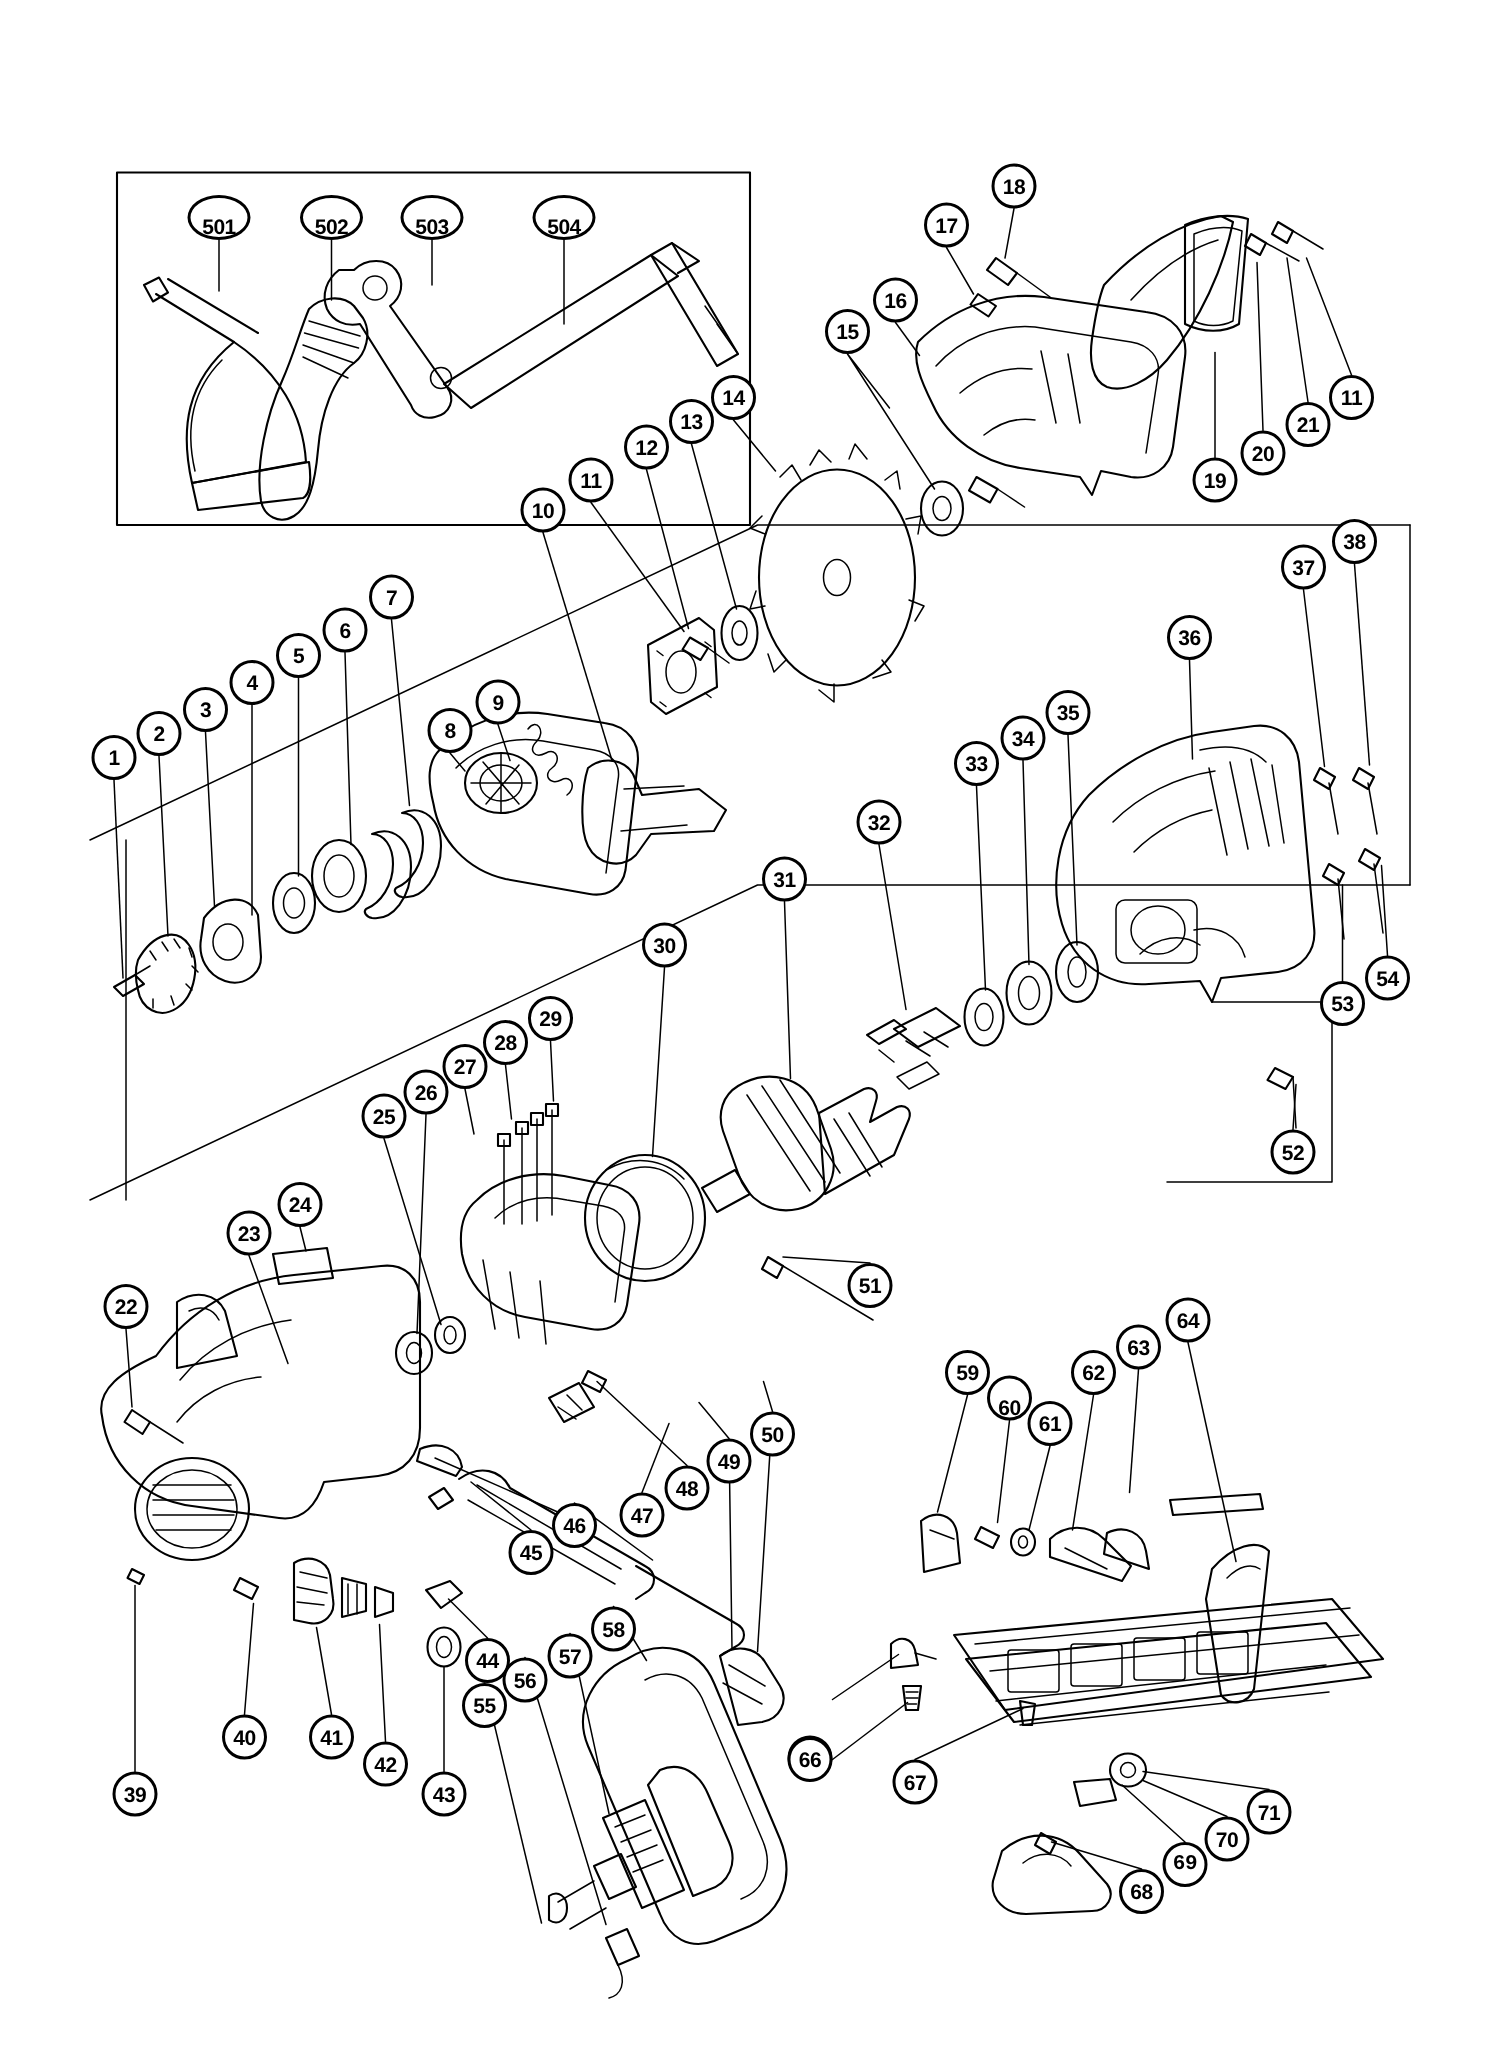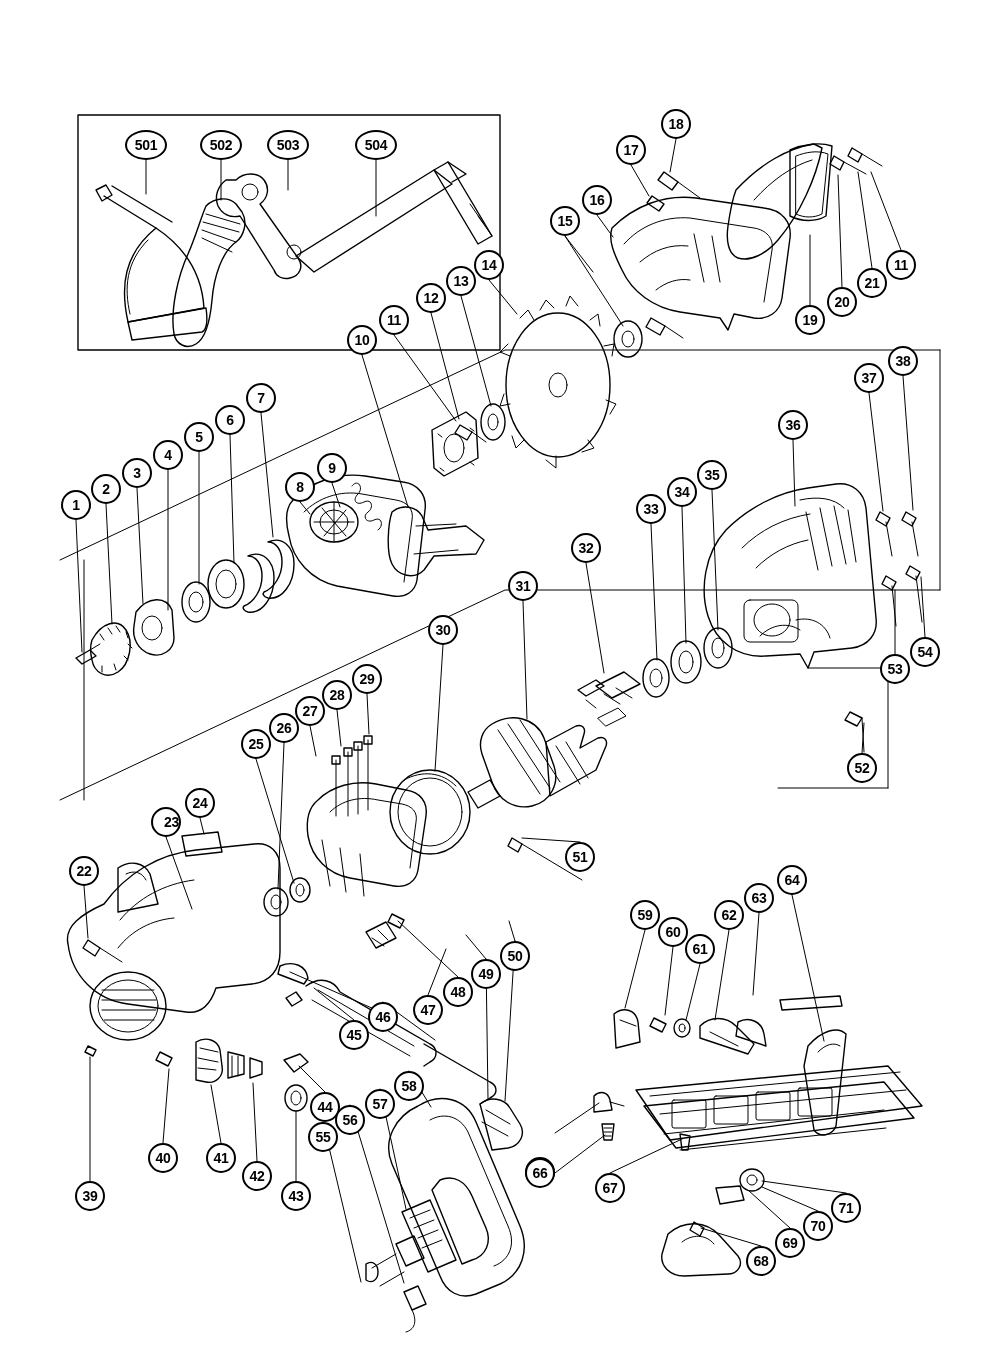--- a/index.html
+++ b/index.html
@@ -38,20 +38,21 @@
     height: 30px;
     margin-left: -15px;
     margin-top: -15px;
   }
   .callout.wide {
     width: 42px;
     height: 30px;
     margin-left: -21px;
     margin-top: -15px;
     border-radius: 50%;
+    align-items: flex-end;
   }
   
   #art {
     position: absolute;
     left: 0;
     top: 0;
     width: 1000px;
     height: 1367px;
     pointer-events: none;
   }
@@ -501,21 +502,21 @@
     </div>
   <div class="callout small" style="left:284px; top:728px;">
       <span>26</span>
     </div>
   <div class="callout small" style="left:256px; top:744px;">
       <span>25</span>
     </div>
   <div class="callout small" style="left:200px; top:803px;">
       <span>24</span>
     </div>
-  <div class="callout small" style="left:166px; top:822px;justify-content:flex-end;">
+  <div class="callout small" style="left:166px; top:822px;">
       <span>23</span>
     </div>
   <div class="callout small" style="left:84px; top:871px;">
       <span>22</span>
     </div>
   <div class="callout small" style="left:895px; top:669px;">
       <span>53</span>
     </div>
   <div class="callout small" style="left:925px; top:652px;">
       <span>54</span>
@@ -570,21 +571,21 @@
     </div>
   <div class="callout small" style="left:380px; top:1104px;">
       <span>57</span>
     </div>
   <div class="callout small" style="left:409px; top:1086px;">
       <span>58</span>
     </div>
   <div class="callout small" style="left:645px; top:915px;">
       <span>59</span>
     </div>
-  <div class="callout small" style="left:673px; top:932px;">
+  <div class="callout small" style="left:673px; top:932px;align-items:flex-end;">
       <span>60</span>
     </div>
   <div class="callout small" style="left:700px; top:949px;">
       <span>61</span>
     </div>
   <div class="callout small" style="left:729px; top:915px;">
       <span>62</span>
     </div>
   <div class="callout small" style="left:759px; top:898px;">
       <span>63</span>
@@ -597,21 +598,21 @@
     </div>
   <div class="callout small" style="left:540px; top:1173px;">
       <span>66</span>
     </div>
   <div class="callout small" style="left:610px; top:1188px;">
       <span>67</span>
     </div>
   <div class="callout small" style="left:761px; top:1261px;">
       <span>68</span>
     </div>
-  <div class="callout small" style="left:790px; top:1243px;">
+  <div class="callout small" style="left:790px; top:1243px;font-family:Liberation Mono, monospace;">
       <span>69</span>
     </div>
   <div class="callout small" style="left:818px; top:1226px;">
       <span>70</span>
     </div>
   <div class="callout small" style="left:846px; top:1208px;">
       <span>71</span>
     </div>
 
 </div>

